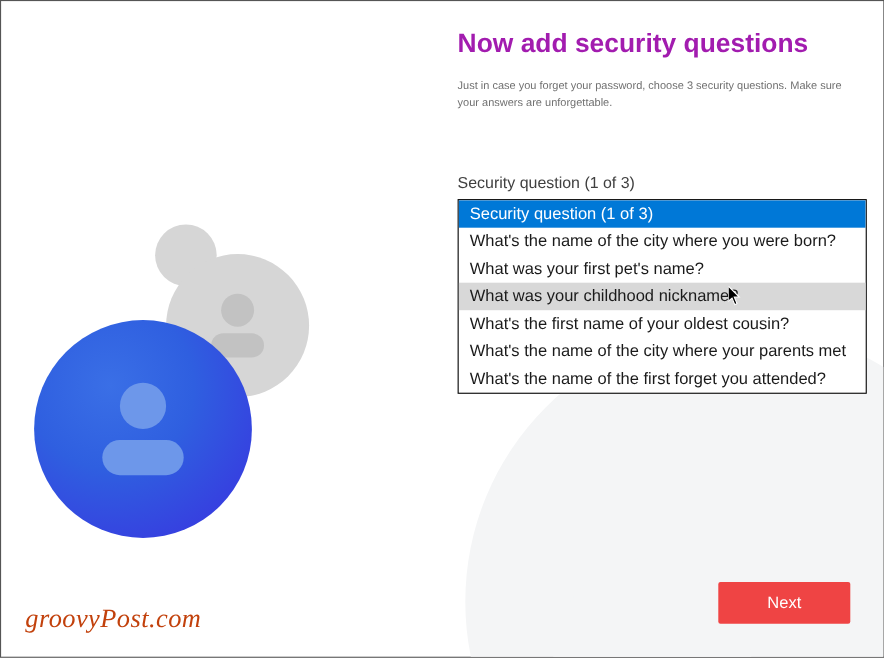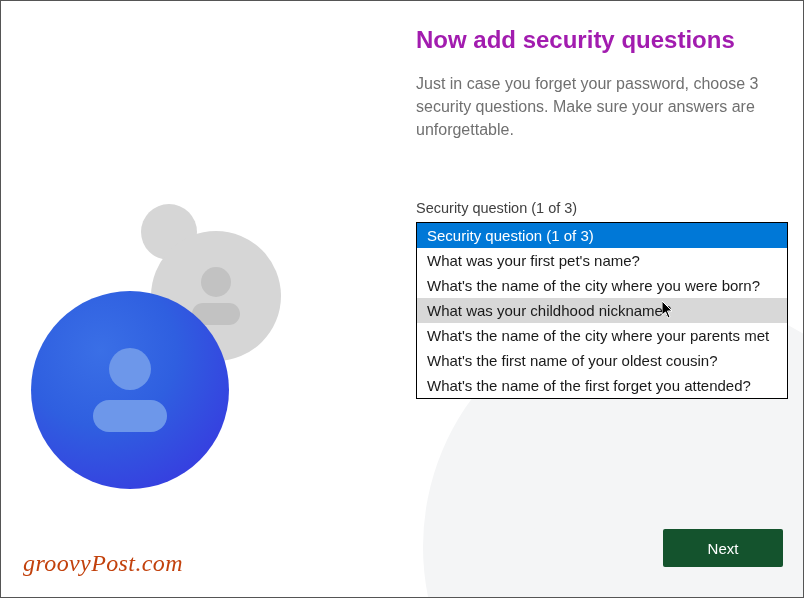--- a/index.html
+++ b/index.html
@@ -93,21 +93,21 @@
       top: 25px;
       width: 370px;
     }
     .title {
       font-size: 24px;
       font-weight: 600;
       color: #a21caf;
       margin-bottom: 18px;
     }
     .subtitle {
-      font-size: 16px;
+      font-size: 10px;
       color: #707070;
       line-height: 1.45;
       margin-bottom: 58px;
     }
     .field-label {
       font-size: 14.5px;
       color: #404040;
       margin-bottom: 6px;
     }
     .dropdown {
@@ -134,25 +134,25 @@
     }
     .cursor-arrow {
       position: absolute;
       left: 245px;
       top: 3px;
       pointer-events: none;
     }
     
     .next-btn {
       position: absolute;
-      right: 20px;
+      right: 30px;
       bottom: 30px;
       width: 120px;
       height: 38px;
-      background: #14532d;
+      background: #ef4444;
       color: #fff;
       border: none;
       font-size: 15px;
       cursor: pointer;
       font-family: inherit;
       border-radius: 2px;
     }
     
     .watermark {
       position: absolute;
@@ -183,30 +183,30 @@
   </div>
 
   <div class="content">
     <h1 class="title">Now add security questions</h1>
     <p class="subtitle">Just in case you forget your password, choose 3 security questions. Make sure your answers are unforgettable.</p>
 
     <div class="field-label">Security question (1 of 3)</div>
 
     <div class="dropdown">
       <div class="dropdown-option selected">Security question (1 of 3)</div>
+      <div class="dropdown-option">What's the name of the city where you were born?</div>
       <div class="dropdown-option">What was your first pet's name?</div>
-      <div class="dropdown-option">What's the name of the city where you were born?</div>
       <div class="dropdown-option hover">
         <span>What was your childhood nickname?</span>
         <svg class="cursor-arrow" width="14" height="18" viewBox="0 0 14 18">
           <path d="M0 0 L0 14 L3.5 11 L6 17 L8 16 L5.5 10 L10 10 Z" fill="#000" stroke="#fff" stroke-width="1"></path>
         </svg>
       </div>
+      <div class="dropdown-option">What's the first name of your oldest cousin?</div>
       <div class="dropdown-option">What's the name of the city where your parents met</div>
-      <div class="dropdown-option">What's the first name of your oldest cousin?</div>
       <div class="dropdown-option">What's the name of the first forget you attended?</div>
     </div>
   </div>
 
   <button class="next-btn">Next</button>
 
   <div class="watermark">groovyPost.com</div>
 </div>
 
 </body></html>

